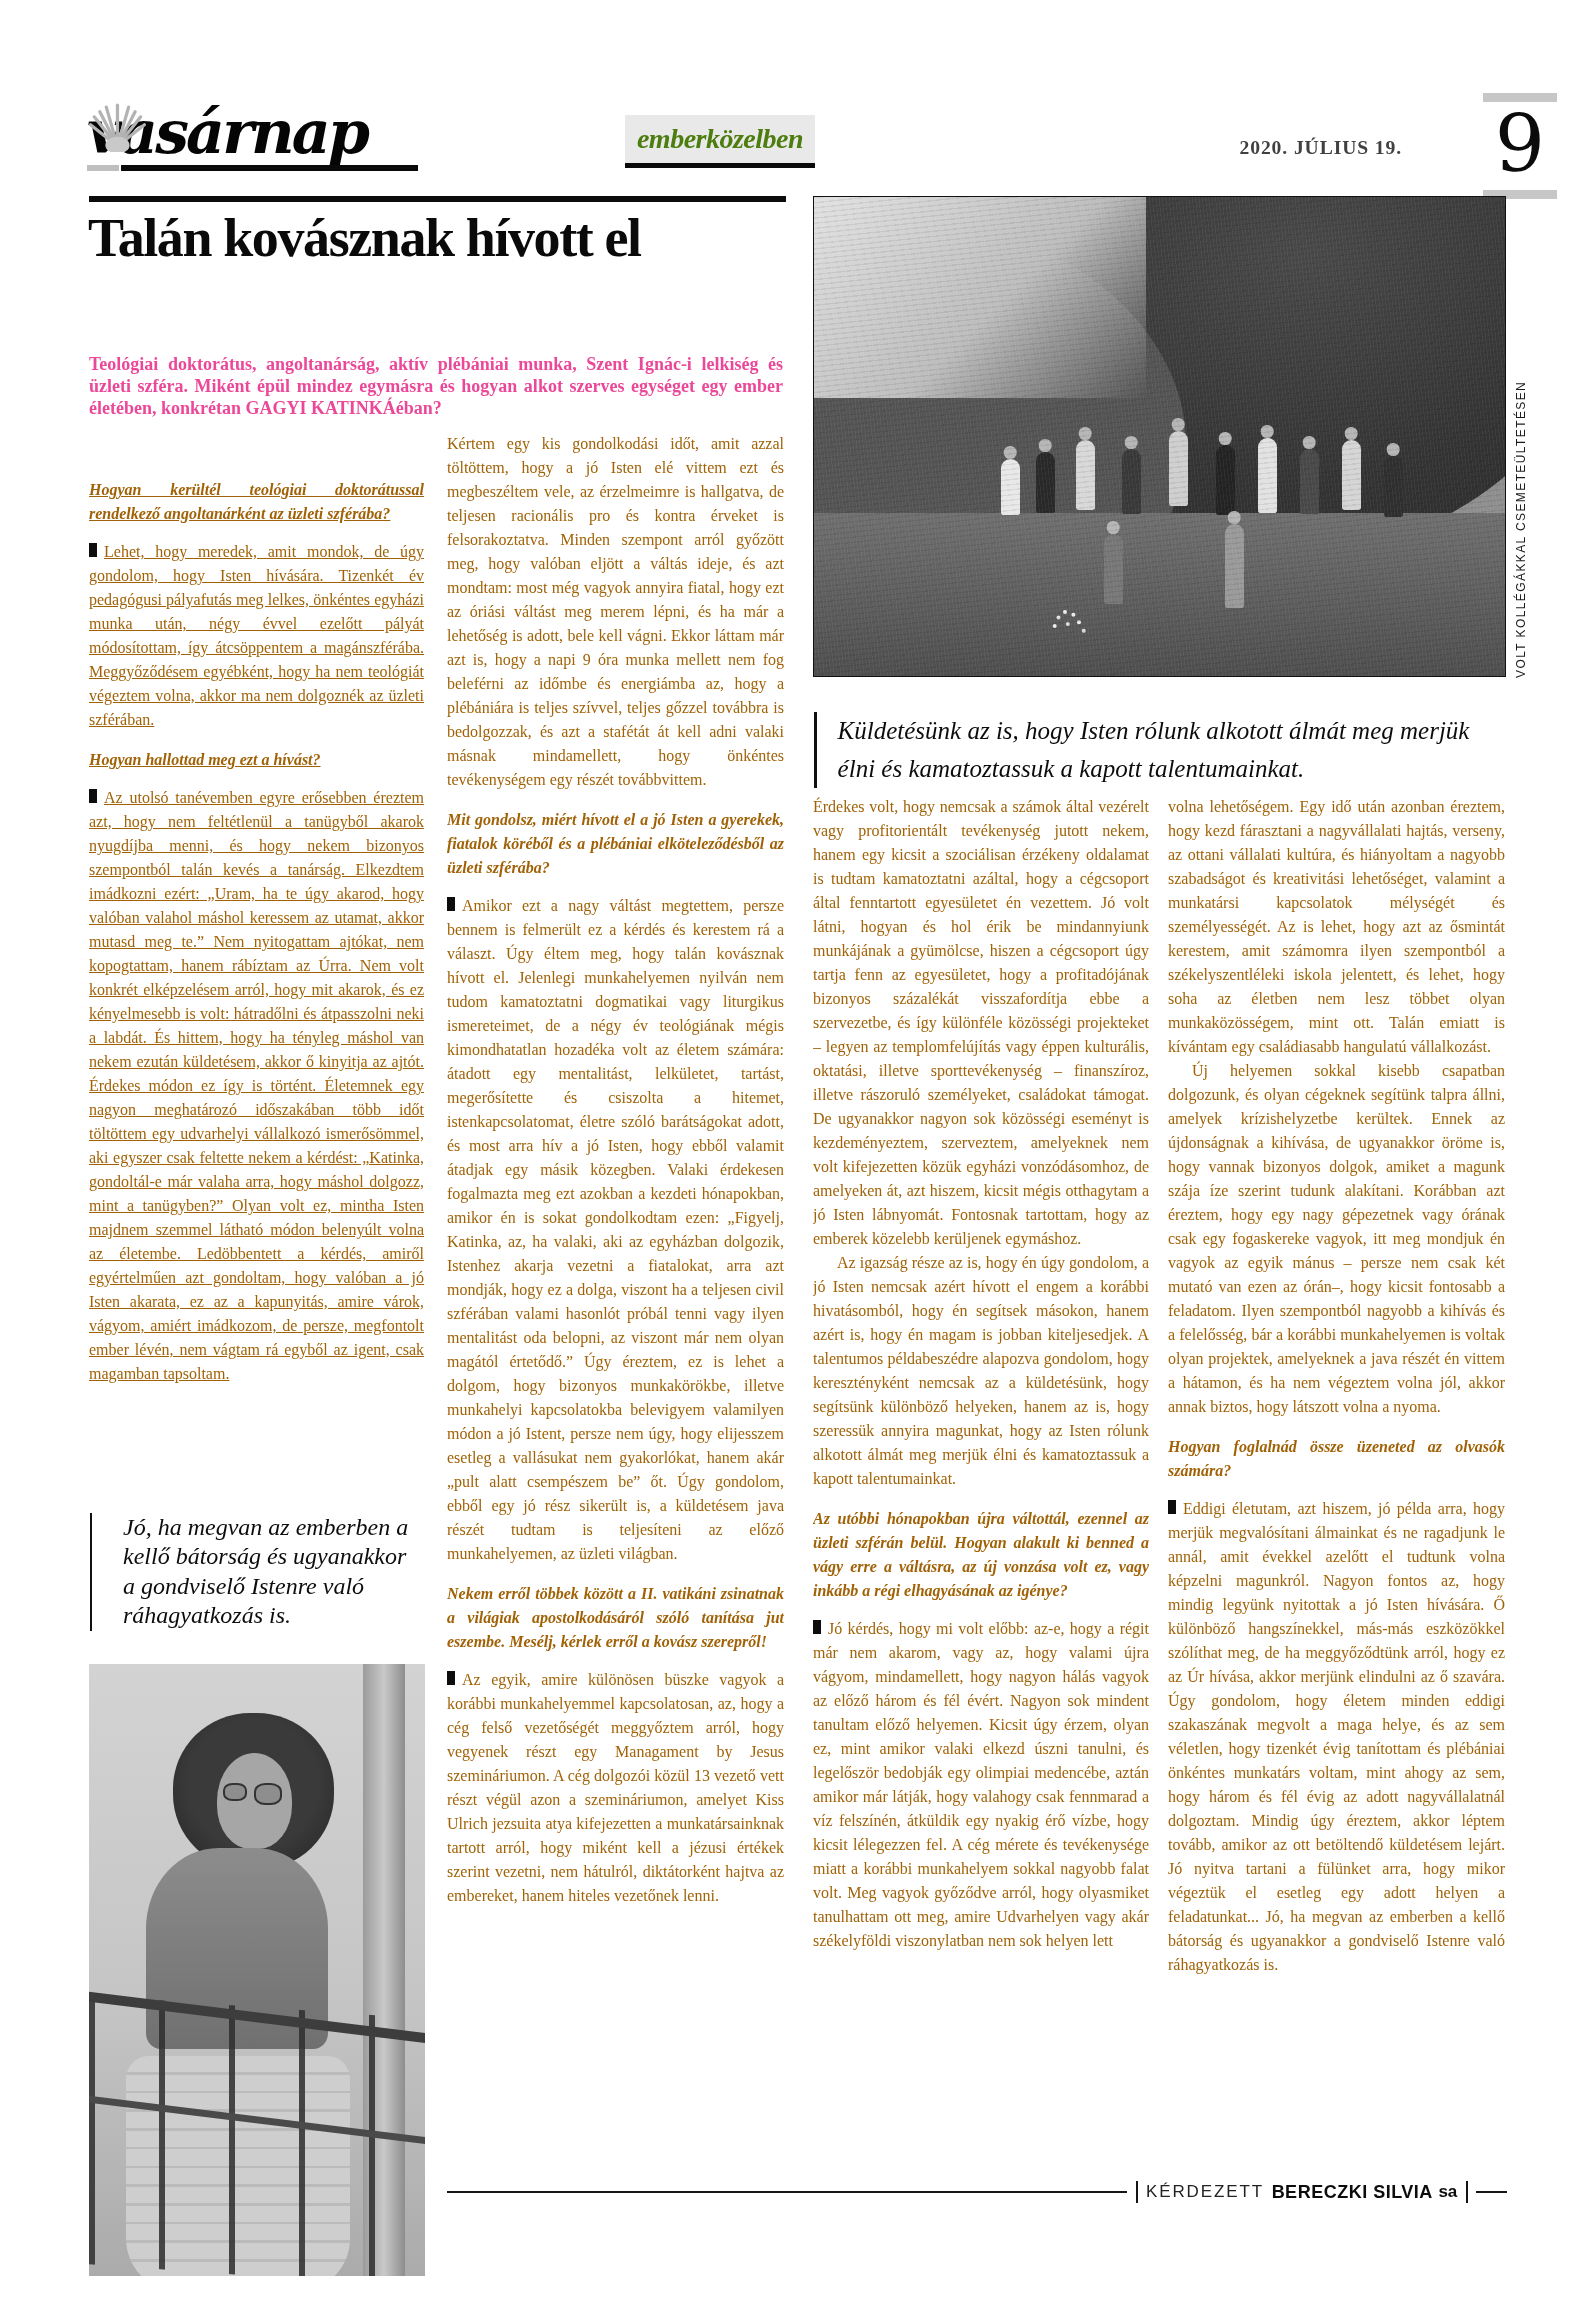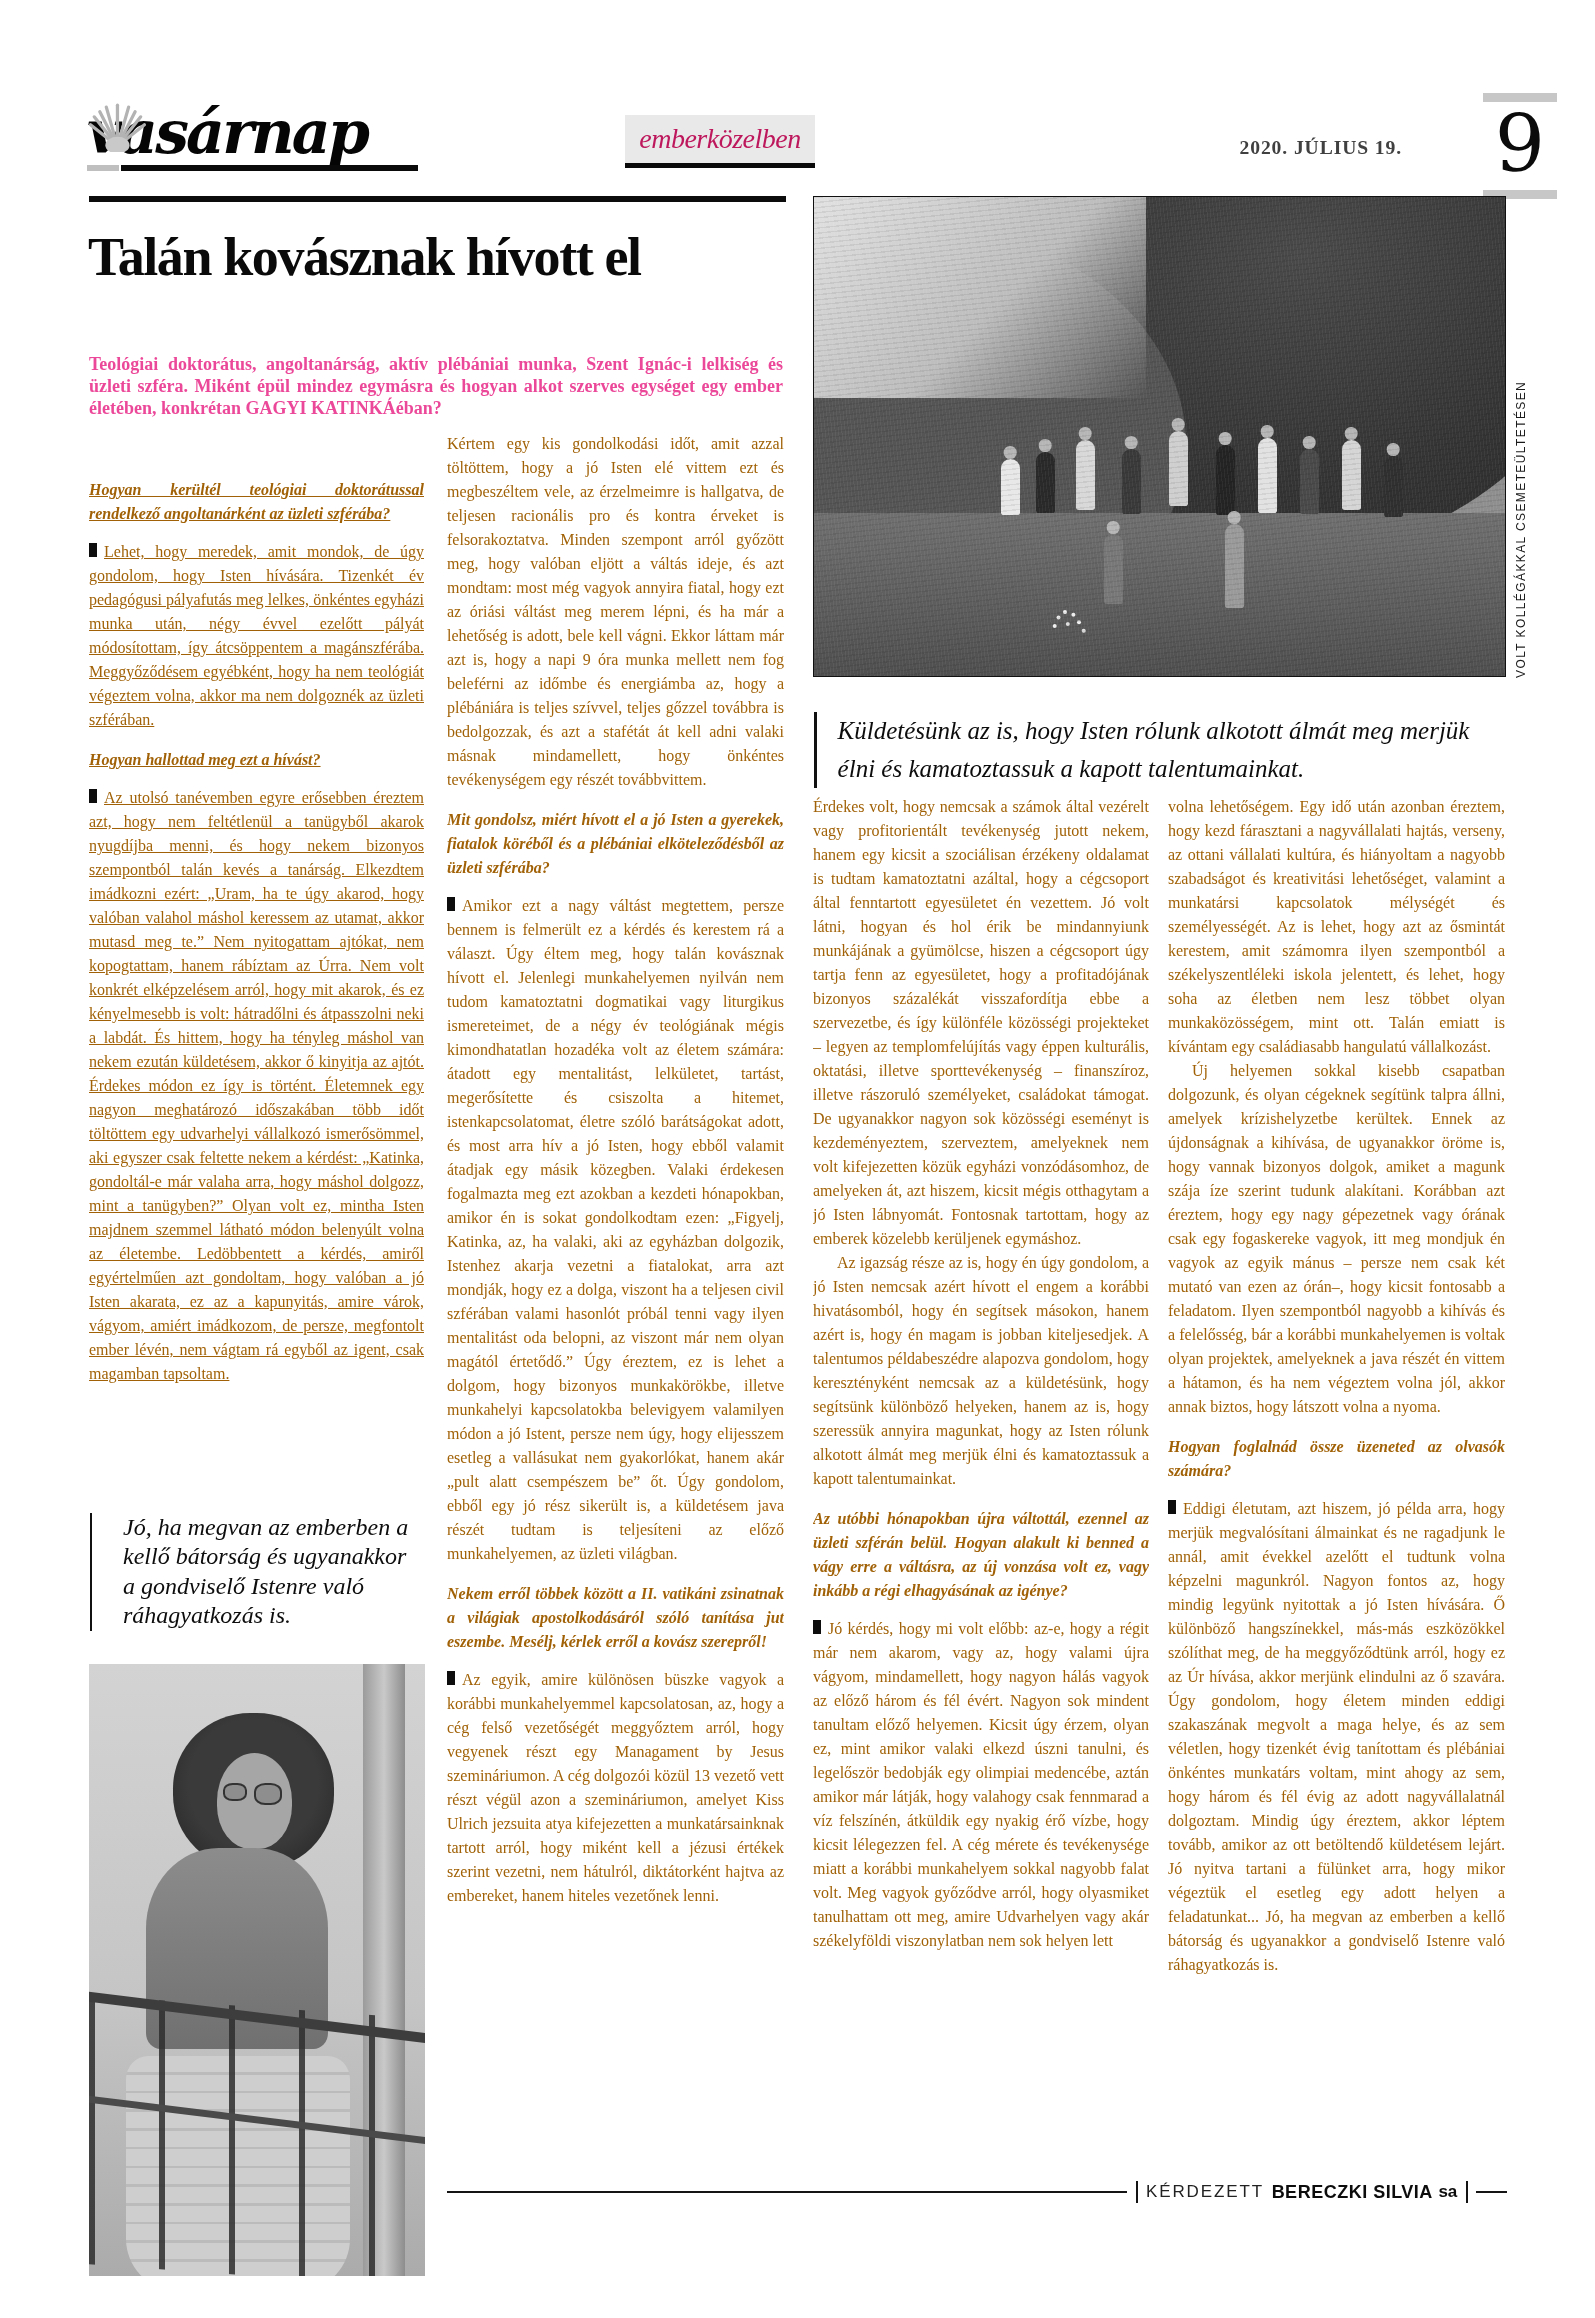--- a/index.html
+++ b/index.html
@@ -8,33 +8,33 @@
 
   
   .logo { position:absolute; left:87px; top:88px; width:337px; }
   .sunburst { position:absolute; left:-2.8px; top:2.8px; }
   .logo-text { display:block; margin-top:13px; font-family:"DejaVu Serif", serif; font-style:italic; font-weight:bold; font-size:60px; line-height:1.05; letter-spacing:-2.8px; color:#050505; }
   .logo-rule { margin-top:0.9px; white-space:nowrap; font-size:0; }
   .logo-rule .g { display:inline-block; width:32px; height:6px; background:#bfbfbf; }
   .logo-rule .b { display:inline-block; width:297px; height:6px; background:#0a0a0a; margin-left:1.9px; }
 
   .section-banner { position:absolute; left:625px; top:115px; width:190px; height:53px; background:#e9e9e9; border-bottom:5.1px solid #0a0a0a; display:flex; align-items:center; justify-content:center; }
-  .section-banner span { font-style:italic; font-weight:normal; font-size:28px; letter-spacing:-0.5px; color:#be185d; }
+  .section-banner span { font-style:italic; font-weight:bold; font-size:28px; letter-spacing:-0.5px; color:#4d7c0f; }
 
   .issue-date { position:absolute; left:1094px; top:137px; width:308px; text-align:right; font-weight:bold; font-size:19.6px; letter-spacing:0.9px; color:#404040; }
 
   .pagenum { position:absolute; left:1483px; top:93px; width:74px; text-align:center; }
   .pagenum .bar { height:9.3px; background:#c7c7c7; }
   .pagenum .num { font-family:"DejaVu Serif", serif; font-size:79px; line-height:1.08; color:#0b0b0b; }
   .pagenum .bar2 { margin-top:1.9px; }
 
   .top-rule { position:absolute; left:89px; top:196px; width:697px; height:5.6px; background:#0c0c0c; }
 
   
-  .headline { position:absolute; left:88px; top:223px; width:701px; font-weight:bold; font-size:54px; line-height:69px; letter-spacing:-1.4px; color:#0a0a0a; }
+  .headline { position:absolute; left:88px; top:204px; width:701px; font-weight:bold; font-size:54px; line-height:69px; letter-spacing:-1.4px; color:#0a0a0a; }
   .lead { position:absolute; left:89px; top:353px; width:694px; font-weight:bold; font-size:18px; line-height:22px; text-align:justify; color:#ec4899; }
 
   
   .photo-main { position:absolute; left:813px; top:196px; width:693px; height:481px; border:1.4px solid #111; background:#8f8f8f; overflow:hidden; }
   .ph-sky { position:absolute; left:0; top:0; width:48%; height:42%; background:linear-gradient(135deg,#e2e2e2 0%,#bdbdbd 55%,rgba(160,160,160,0) 100%); }
   .ph-hill { position:absolute; right:-12%; top:-28%; width:100%; height:105%; background:radial-gradient(ellipse at 60% 40%, #4a4a4a 0%, #343434 55%, #282828 100%); border-radius:45%; transform:rotate(-8deg); }
   .ph-hill2 { position:absolute; left:-18%; top:6%; width:72%; height:84%; background:#555555; border-radius:50%; transform:rotate(12deg); }
   .ph-ground { position:absolute; bottom:0; left:0; width:100%; height:34%; background:linear-gradient(#707070,#4f4f4f); }
   .ph-tex { position:absolute; inset:0; background:repeating-linear-gradient(84deg, rgba(255,255,255,.05) 0 0.9px, transparent 0.9px 3.3px), repeating-linear-gradient(174deg, rgba(0,0,0,.07) 0 1.4px, transparent 1.4px 5.1px); }
   .person { position:absolute; width:18.7px; border-radius:9.3px 9.3px 2.8px 2.8px; }

